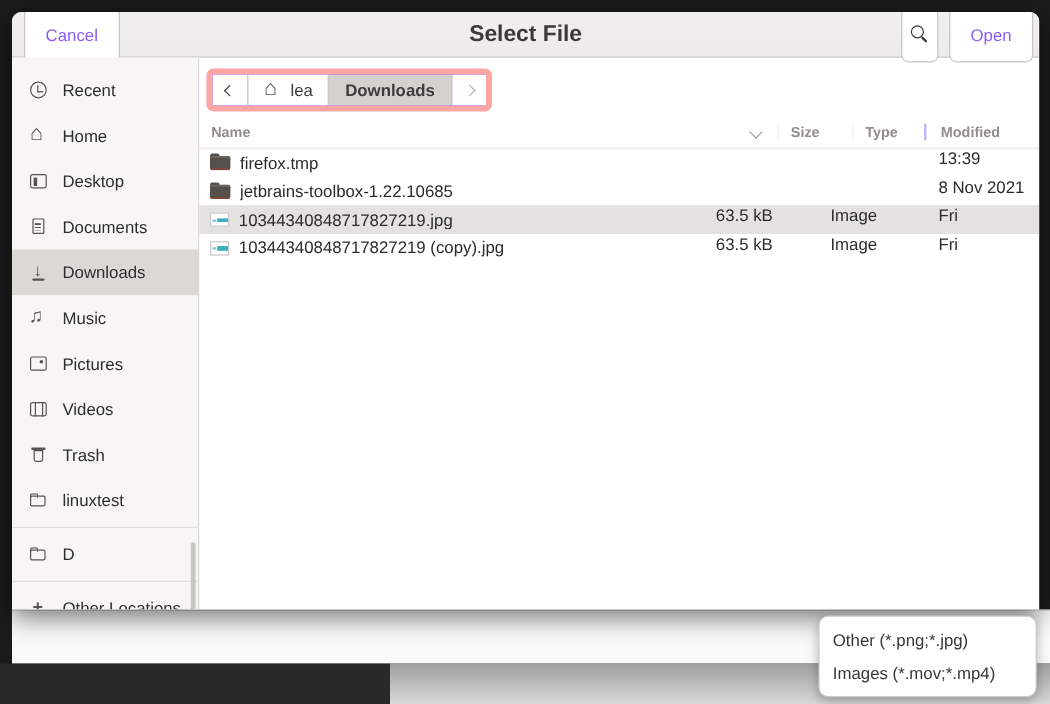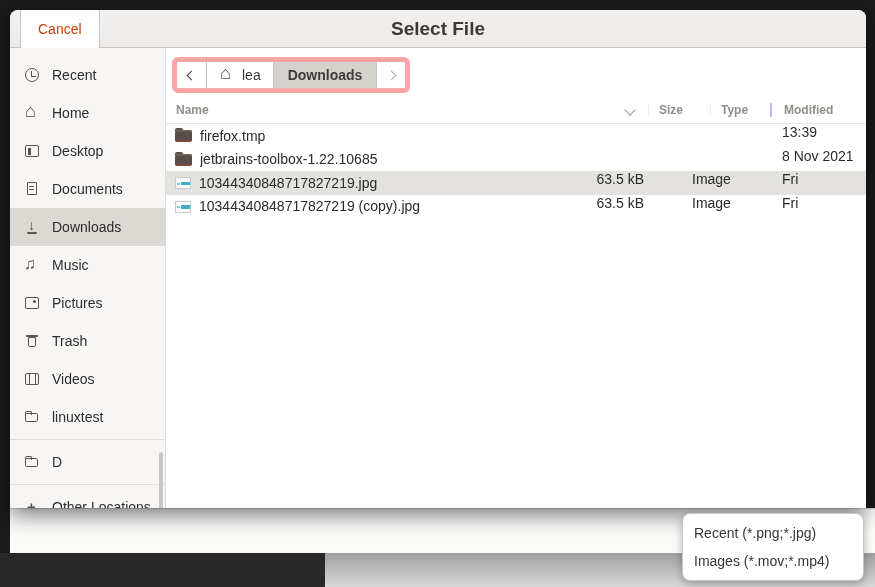--- a/index.html
+++ b/index.html
@@ -18,21 +18,21 @@
     border-radius:8px 8px 0 0;overflow:hidden;background:#ffffff;
     box-shadow:0 6px 22px rgba(0,0,0,.55);display:flex;flex-direction:column;}
 
   .headerbar{height:38px;flex:none;background:linear-gradient(#f2f0ee,#edebe9);
     border-bottom:1px solid #c6c2be;display:flex;align-items:center;
     padding:0 5px 0 10px;position:relative;box-sizing:border-box;}
   .title{position:absolute;left:0;right:0;text-align:center;font-weight:bold;
     font-size:19px;color:#3b3a38;pointer-events:none;}
   .hdr-right{margin-left:auto;display:flex;gap:9px;align-items:center;}
   .btn{height:46px;background:#ffffff;border:1px solid #c9c4bf;border-radius:6px;
-    font-size:14px;color:#c2410c;padding:0 17px;font-family:inherit;
+    font-size:14px;color:#8b5cf6;padding:0 17px;font-family:inherit;
     display:flex;align-items:center;justify-content:center;}
   .icon-btn{width:31px;padding:0;}
 
   .body{flex:1;display:flex;min-height:0;}
 
   
   .sidebar{width:156px;flex:none;background:#f7f6f4;border-right:1px solid #dcd9d6;
     padding-top:8px;box-sizing:border-box;position:relative;overflow:hidden;}
   .side-item{height:38px;display:flex;align-items:center;gap:12px;padding-left:14px;
     font-size:14px;color:#2d2d2d;cursor:default;}
@@ -147,20 +147,26 @@
 
   <div class="parent-strip"></div>
   <div class="bottom-left-block"></div>
   <div class="bottom-gradient"></div>
 
   <div class="dialog">
 
     <div class="headerbar">
       <button class="btn">Cancel</button>
       <div class="title">Select File</div>
+      <div class="hdr-right">
+        <button class="btn icon-btn">
+          <span class="mag"></span>
+        </button>
+        <button class="btn">Open</button>
+      </div>
     </div>
 
     <div class="body">
 
       <div class="sidebar">
         <div class="side-item">
             <span class="icon i-clock"></span>
             <span class="side-label">Recent</span>
           </div>
           <div class="side-item">
@@ -181,26 +187,26 @@
           </div>
           <div class="side-item">
             <span class="icon i-music"></span>
             <span class="side-label">Music</span>
           </div>
           <div class="side-item">
             <span class="icon i-picture"></span>
             <span class="side-label">Pictures</span>
           </div>
           <div class="side-item">
+            <span class="icon i-film"></span>
+            <span class="side-label">Videos</span>
+          </div>
+          <div class="side-item">
             <span class="icon i-trash"></span>
             <span class="side-label">Trash</span>
-          </div>
-          <div class="side-item">
-            <span class="icon i-film"></span>
-            <span class="side-label">Videos</span>
           </div>
           <div class="side-item">
             <span class="icon i-folder"></span>
             <span class="side-label">linuxtest</span>
           </div>
           <div class="sidebar-sep"></div>
           <div class="side-item">
             <span class="icon i-folder"></span>
             <span class="side-label">D</span>
           </div>
@@ -280,20 +286,20 @@
               <div class="w-mod cell-mod">Fri</div>
             </div>
         </div>
 
       </div>
     </div>
   </div>
 
   <div class="filter-popup">
     <div class="popup-item">
-        <span>Recent (*.png;*.jpg)</span>
+        <span>Other (*.png;*.jpg)</span>
       </div>
       <div class="popup-item">
         <span>Images (*.mov;*.mp4)</span>
       </div>
   </div>
 
 </div>
 
 </body></html>

